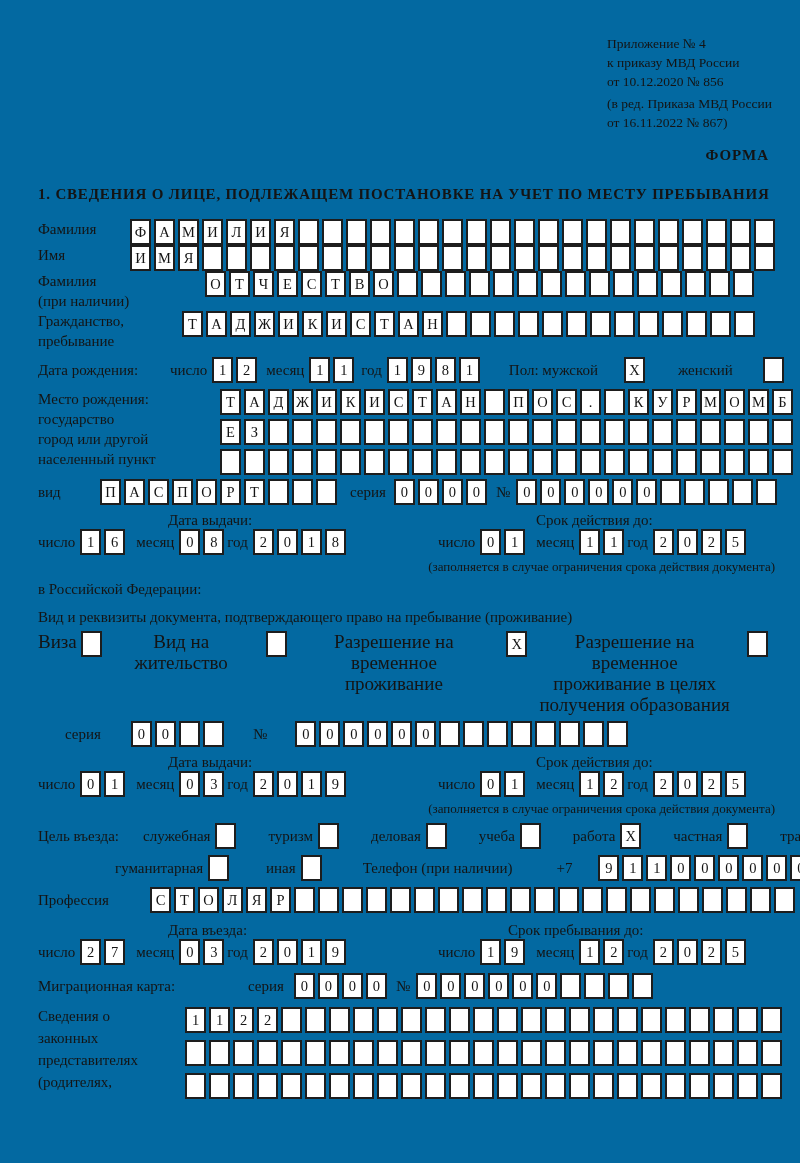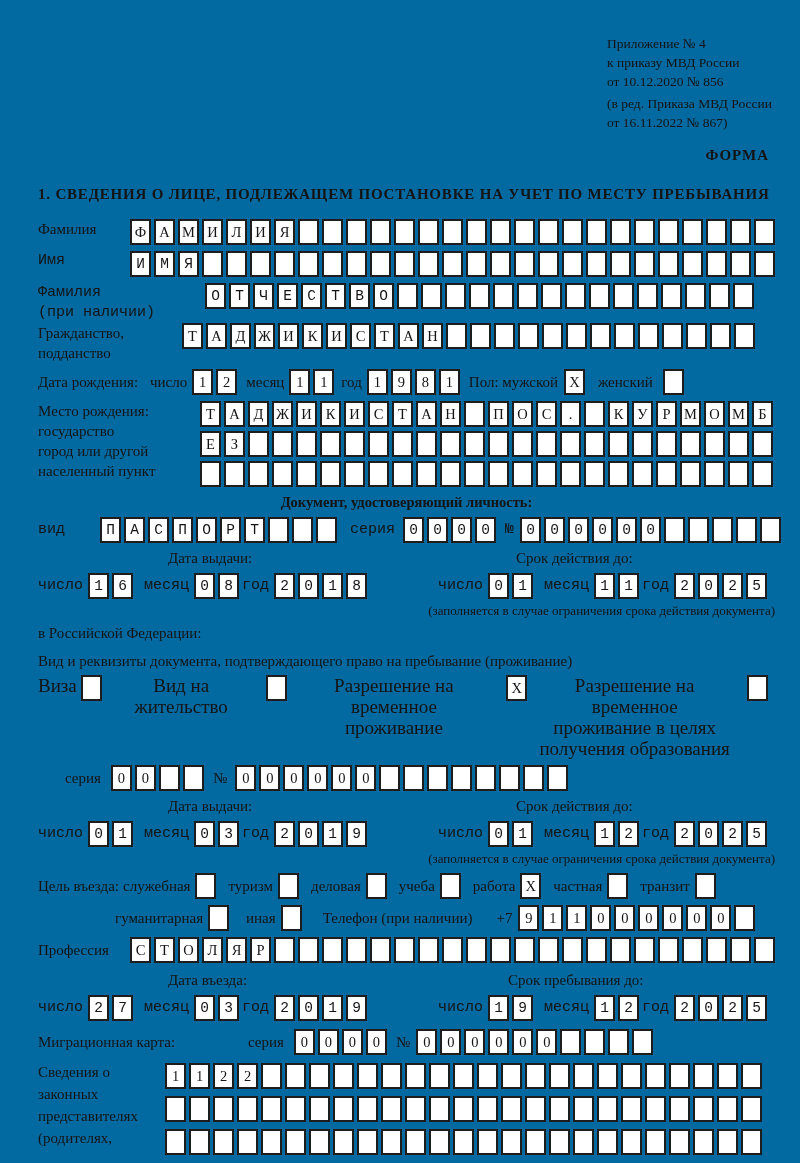--- a/index.html
+++ b/index.html
@@ -26,23 +26,23 @@
     align-items:center; justify-content:center;
     font-size:14.5px; line-height:1; background:#fff;
   }
   .boxes { display:inline-flex; flex-wrap:nowrap; }
   .boxcol .boxes { display:flex; margin-bottom:4px; }
   .lbl { font-size:15px; line-height:20px; flex:0 0 auto; }
   .w92 { width:92px; }
   .w167 { width:167px; }
   .w144 { width:144px; }
   .w162 { width:162px; }
-  .mt2 { margin-top:6px;font-family:Liberation Mono, monospace; }
+  .mt2 { margin-top:0; }
   .mt4 { margin-top:4px; }
-  .mt6 { margin-top:6px; }
+  .mt6 { margin-top:6px;gap:20px; }
   .mt8 { margin-top:8px; }
 
   .center-head { text-align:center; font-weight:bold; font-size:14.5px; margin-top:3px; }
   .dg { display:inline-flex; align-items:center; }
   .dg .lbl { margin-right:5px; }
   .dcols { display:flex; }
   .dcol1 { width:400px; }
   .dcol2 { flex:1; }
   .dh1 { margin-left:130px; font-size:15px; }
   .dh2 { margin-left:78px; font-size:15px; }
@@ -169,21 +169,21 @@
         <span class="bx"></span>
         <span class="bx"></span>
         <span class="bx"></span>
         <span class="bx"></span>
       </span>
   </div>
 
   <div class="row" style="margin-top:0;">
     <span class="lbl w144">
       <span>Гражданство,</span><br>
-      <span>подданство</span>
+      <span>пребывание</span>
     </span>
     <span class="boxes">
         <span class="bx">Т</span>
         <span class="bx">А</span>
         <span class="bx">Д</span>
         <span class="bx">Ж</span>
         <span class="bx">И</span>
         <span class="bx">К</span>
         <span class="bx">И</span>
         <span class="bx">С</span>
@@ -319,21 +319,20 @@
           <span class="bx"></span>
           <span class="bx"></span>
           <span class="bx"></span>
           <span class="bx"></span>
           <span class="bx"></span>
           <span class="bx"></span>
         </span>
     </span>
   </div>
 
-  <div class="center-head">Документ, удостоверяющий личность:</div>
 
   <div class="rowc mt2">
     <span class="lbl" style="width:62px;">вид</span>
     <span class="boxes">
         <span class="bx">П</span>
         <span class="bx">А</span>
         <span class="bx">С</span>
         <span class="bx">П</span>
         <span class="bx">О</span>
         <span class="bx">Р</span>

